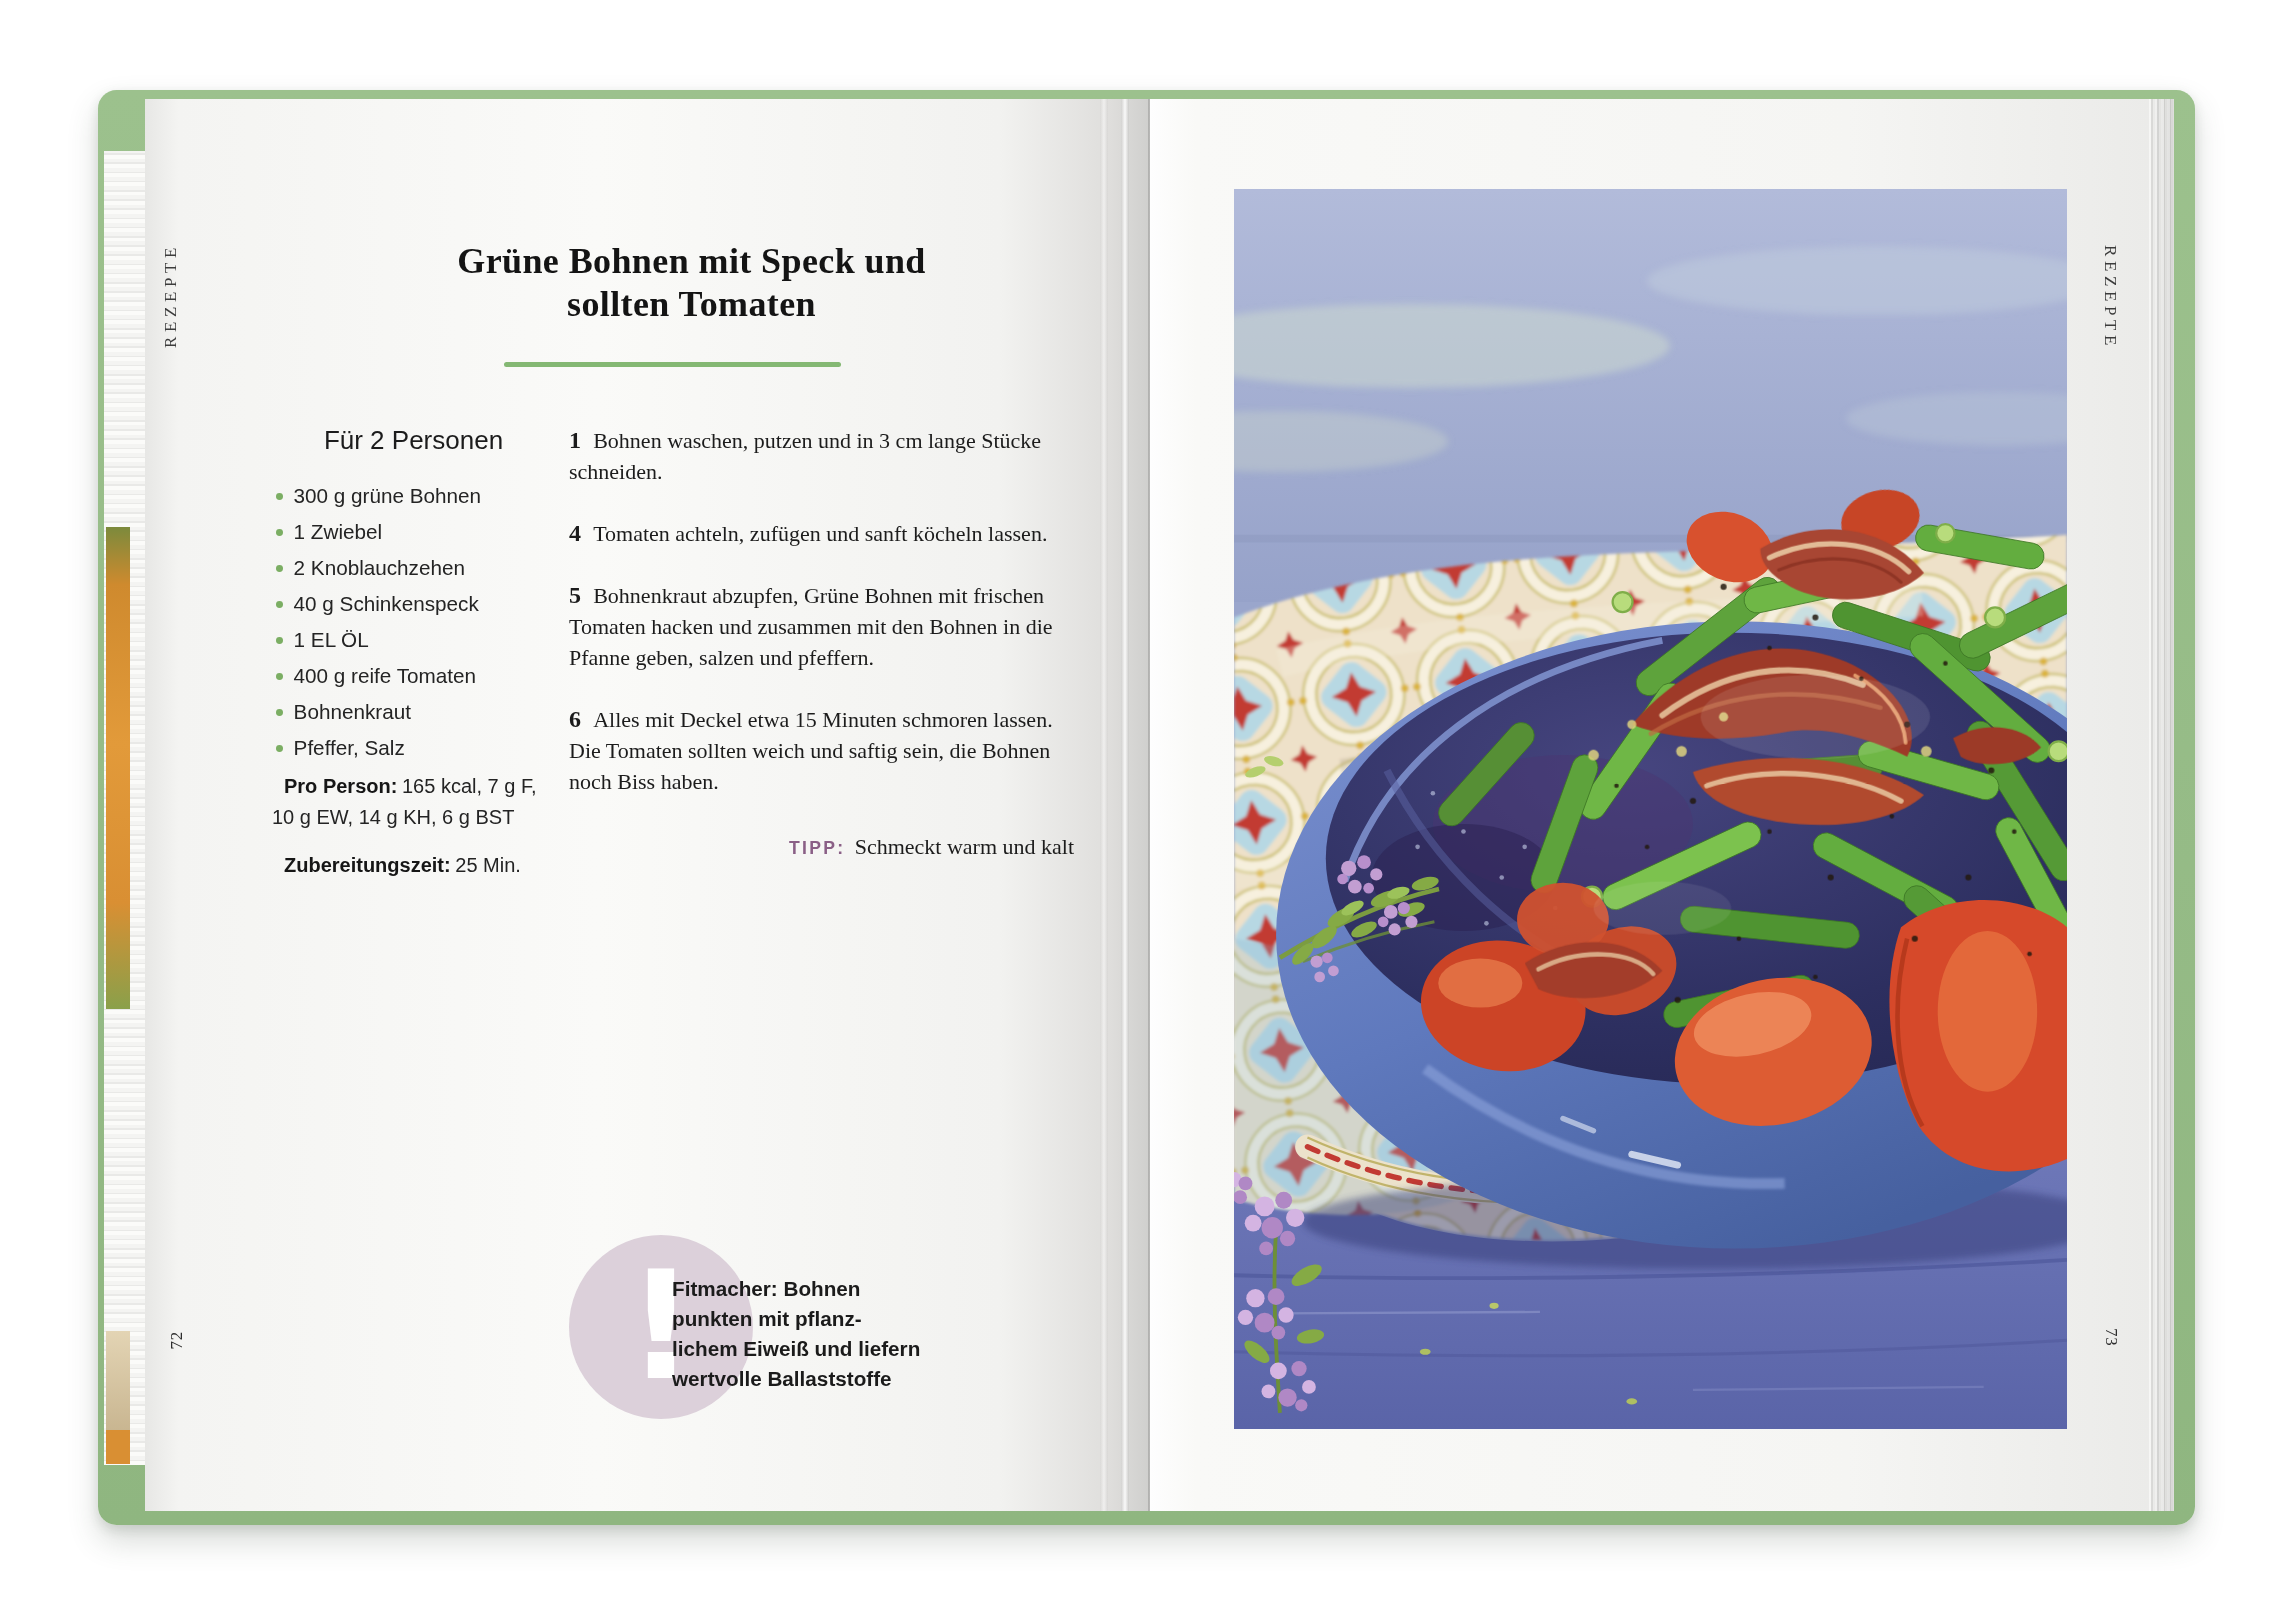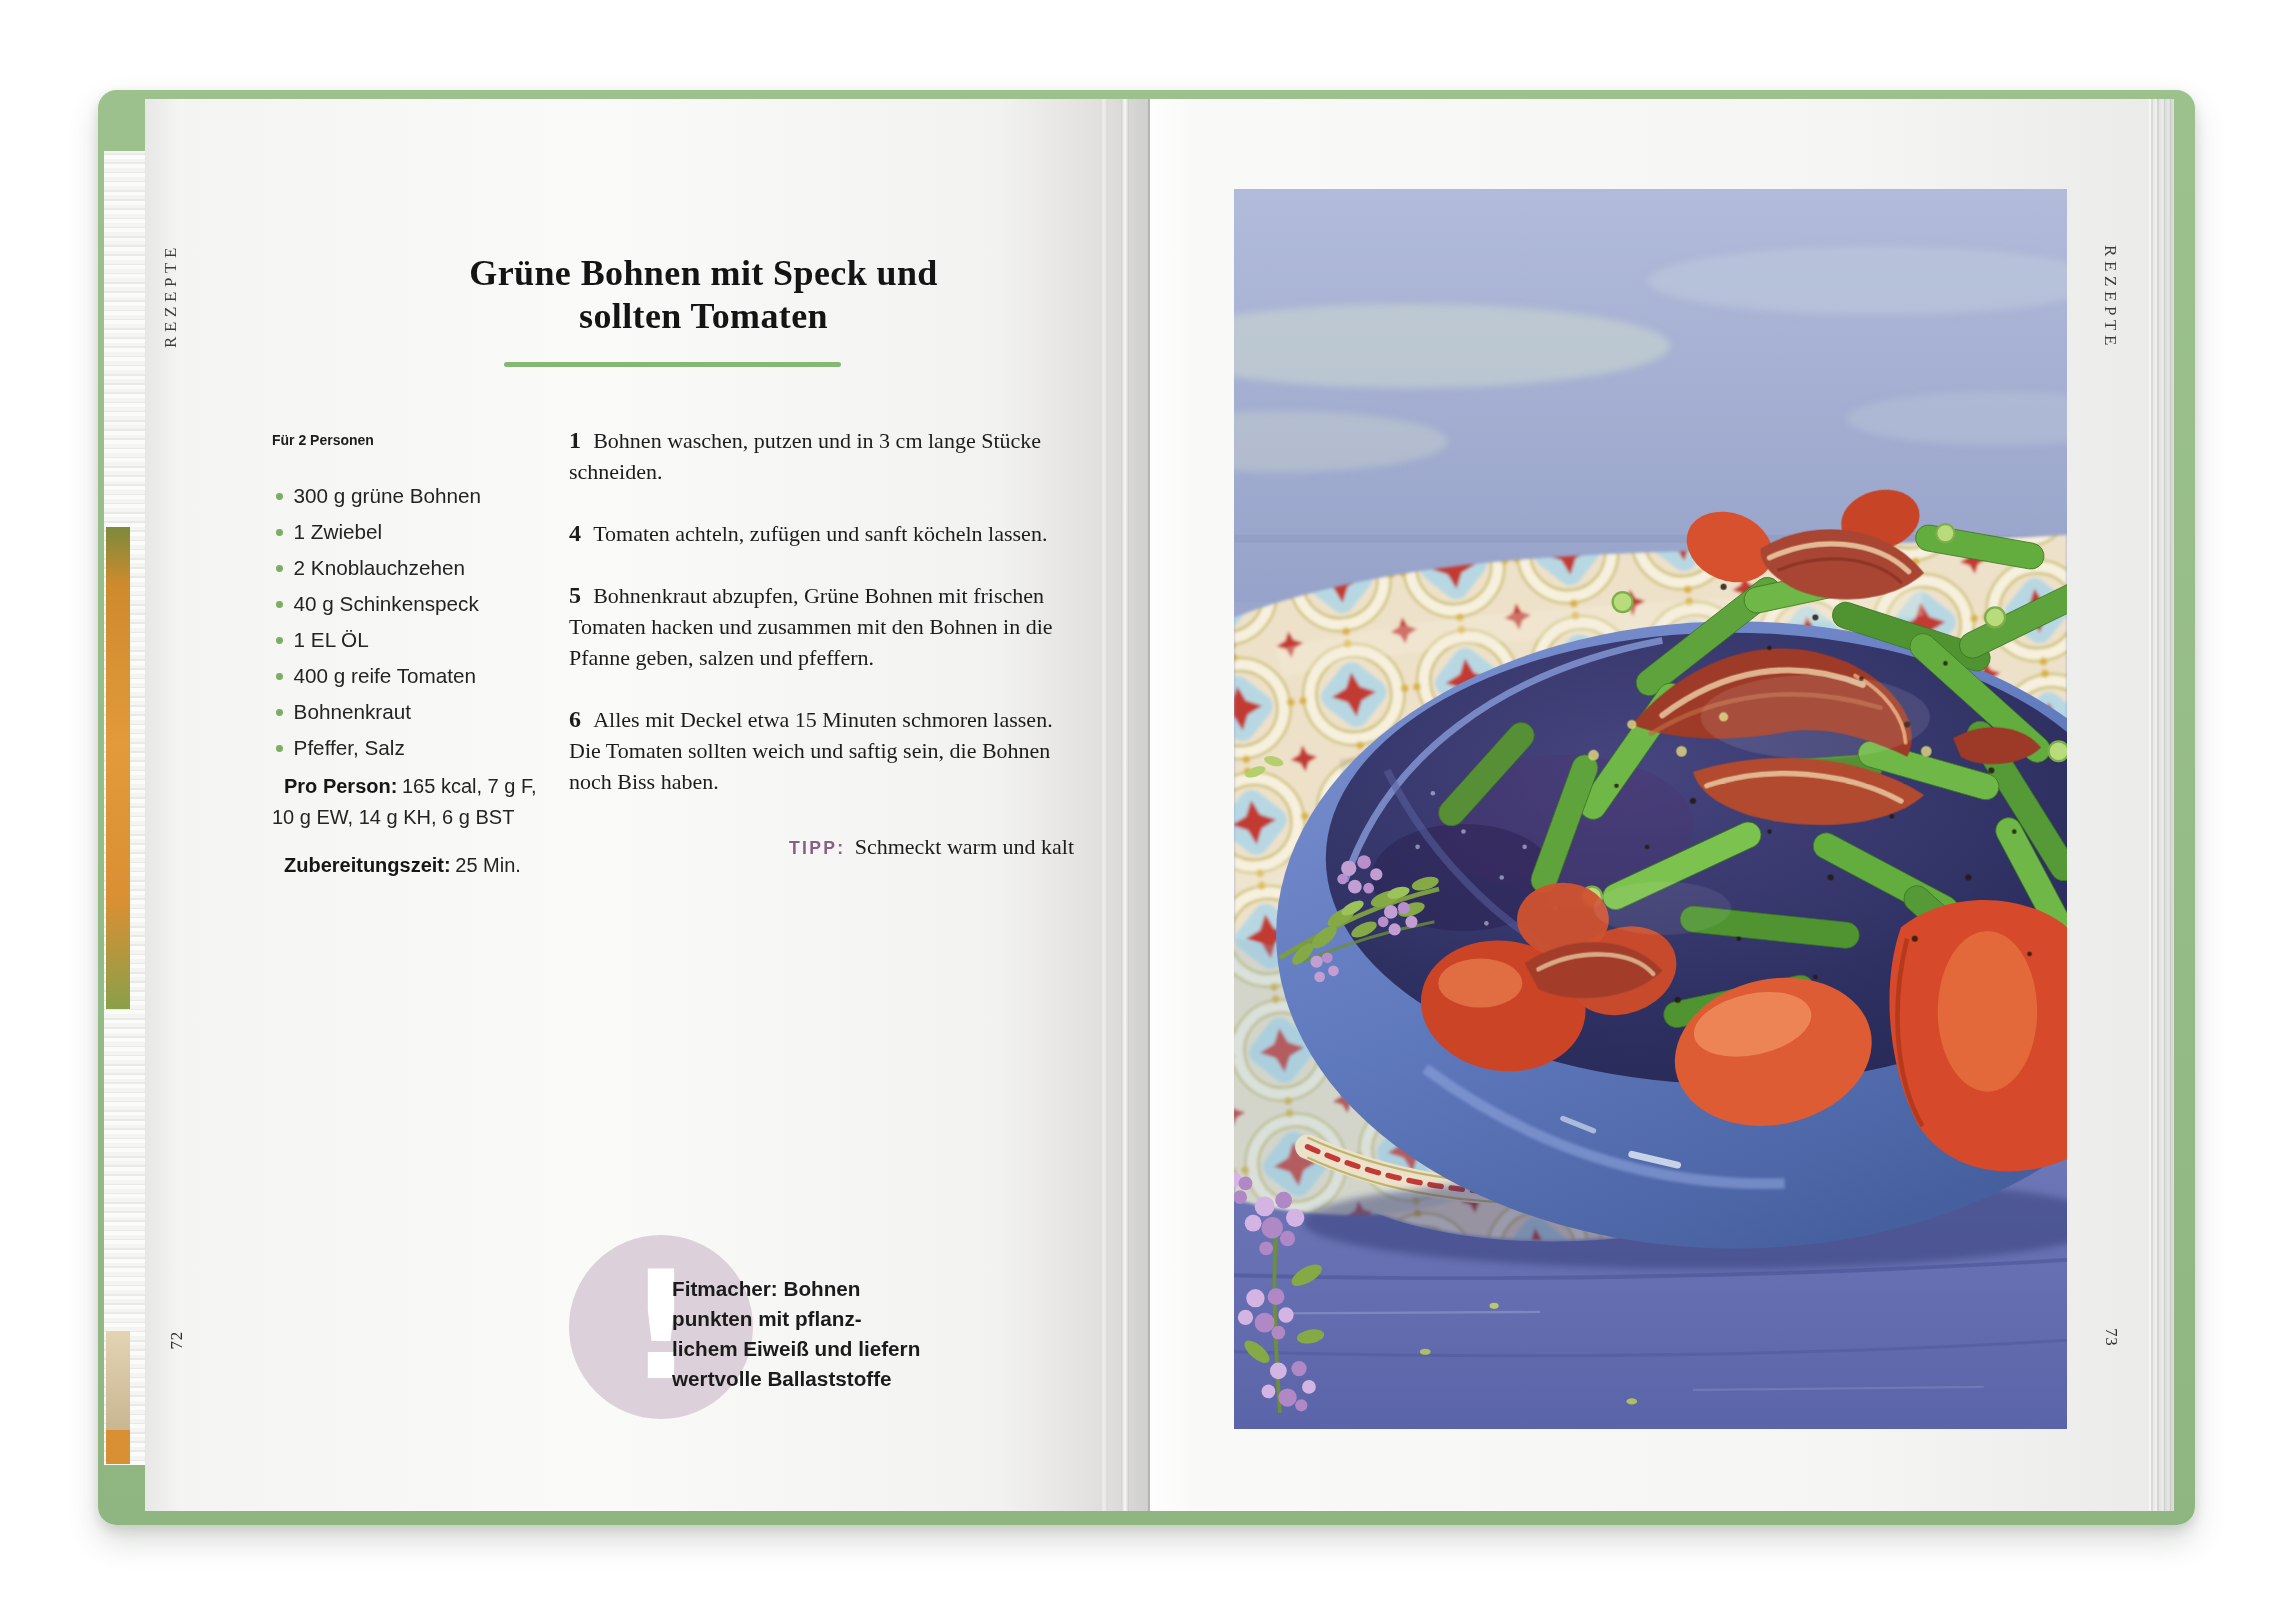--- a/index.html
+++ b/index.html
@@ -28,26 +28,26 @@
   .edge-right{position:absolute;left:2051px;top:9.2px;width:24.5px;height:1412px;
      background:repeating-linear-gradient(90deg,#f7f7f5 0 2.3px,#dcdcda 2.3px 3.8px,#efefed 3.8px 6.1px);}
   .edge-right:after{content:"";position:absolute;inset:0;background:linear-gradient(90deg,rgba(0,0,0,0),rgba(0,0,0,.10));}
   
   .vert{position:absolute;font-family:"Liberation Serif",serif;color:#3c3c3c;}
   .vert-up{writing-mode:vertical-rl;transform:rotate(180deg);}
   .vert-down{writing-mode:vertical-rl;}
   .side-label{font-size:17px;letter-spacing:4.6px;}
   .pageno{font-size:17px;letter-spacing:0.8px;color:#2e2e2e;}
   
-  .title{position:absolute;left:230px;top:150px;width:727px;margin:12px;text-align:center;
+  .title{position:absolute;left:230px;top:150px;width:727px;margin:0;text-align:center;
      font-family:"Liberation Serif",serif;font-weight:700;font-size:36px;line-height:43px;color:#141414;letter-spacing:0.4px;}
   .title span{display:block;}
   .divider{position:absolute;left:406px;top:272px;width:337px;height:5.4px;border-radius:3.1px;background:var(--divider,#84b873);}
   .ingredients{position:absolute;left:174px;top:337px;width:283px;color:#242424;}
-  .servings{font-weight:700;font-size:14px;line-height:26px;margin:0 0 30px;color:#1c1c1c;}
+  .servings{font-weight:400;font-size:26px;line-height:26px;margin:0 0 30px;color:#1c1c1c;text-align:center;}
   .ing-list{list-style:none;margin:4px;padding:0;text-align:center;}
   .ing{display:flex;gap:10.7px;font-size:20.7px;line-height:26px;margin:0 0 10px;}
   .dot{flex:none;width:6.9px;height:6.9px;border-radius:50%;background:var(--bullet,#7bae63);margin-top:10px;}
   .meta{font-size:20px;line-height:31px;color:#242424;}
   .meta strong{color:#161616;margin-right:4.6px;margin-left:12px;}
   .meta .block{display:block;}
   .meta-1{margin:6.1px 0 0;}
   .meta-2{margin:17px 0 0;}
   .steps{position:absolute;left:471px;top:335px;width:505px;color:#1c1c1c;
      font-family:"Liberation Serif",serif;font-size:22px;line-height:31px;}

